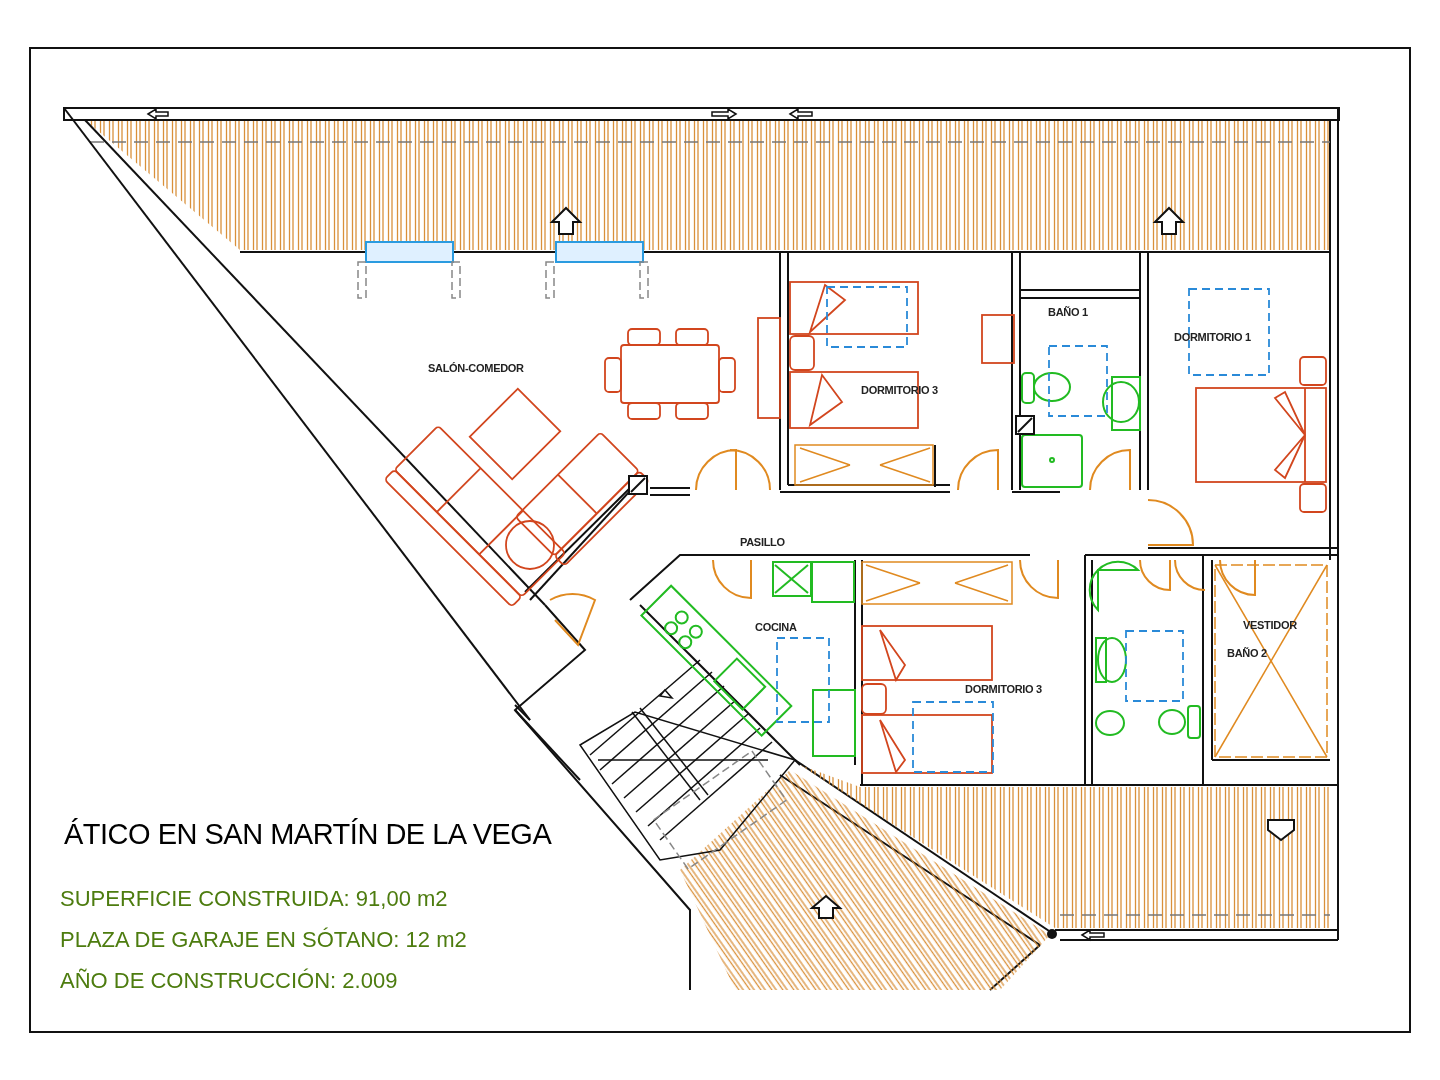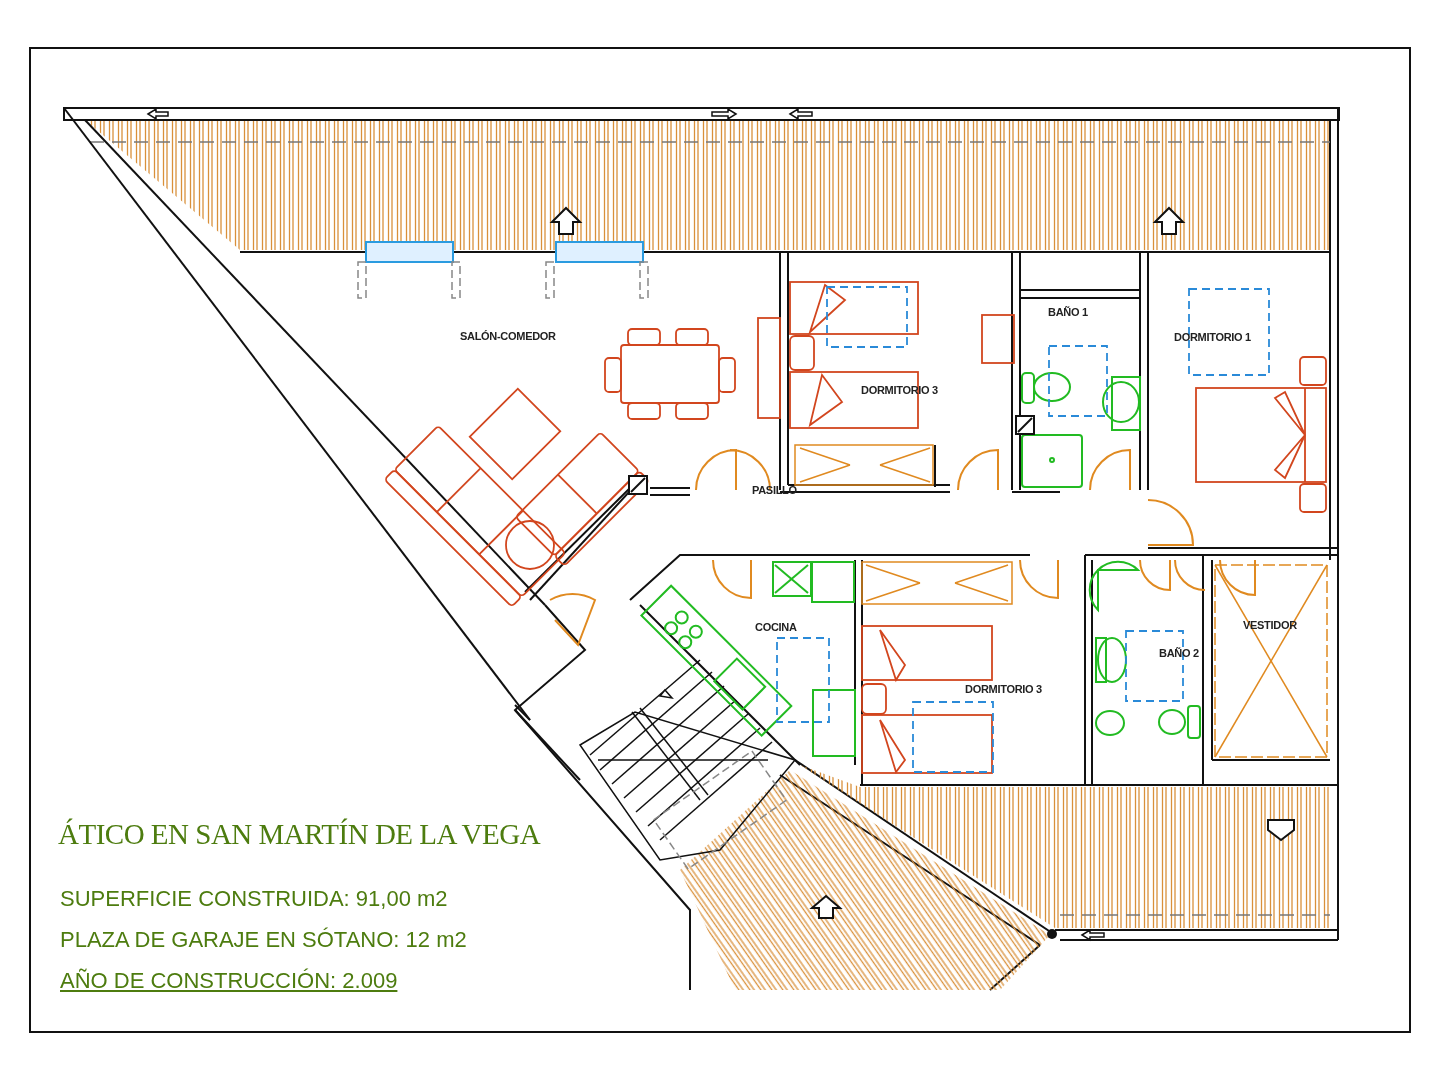--- a/index.html
+++ b/index.html
@@ -1,19 +1,19 @@
 <!DOCTYPE html>
 <html><head>
 <meta charset="utf-8">
 <style>
   html,body{margin:0;padding:0;background:#fff;}
   body{width:1440px;height:1080px;position:relative;overflow:hidden;font-family:"Liberation Sans",sans-serif;}
   #plan{position:absolute;left:0;top:0;width:1440px;height:1080px;}
   .lbl{position:absolute;font-family:"Liberation Sans",sans-serif;font-weight:bold;font-size:11px;color:#222;letter-spacing:-0.3px;white-space:nowrap;}
-  .title{position:absolute;left:58px;top:818px;font-family:Liberation Serif, serif;font-size:29px;color:#4d7c0f;letter-spacing:-0.5px;white-space:nowrap;}
+  .title{position:absolute;left:64px;top:818px;font-family:Liberation Sans, sans-serif;font-size:29px;color:#000000;letter-spacing:-0.5px;white-space:nowrap;}
   .info{position:absolute;left:60px;font-family:"Liberation Sans",sans-serif;font-size:22px;color:#4d7c0f;white-space:nowrap;}
 </style>
 </head>
 <body>
 
 <svg id="plan" viewBox="0 0 1440 1080" xmlns="http://www.w3.org/2000/svg">
   <defs>
     <pattern id="deck" width="9" height="10" patternUnits="userSpaceOnUse">
       <rect x="1" y="0" width="5" height="10" fill="none"></rect>
       <line x1="1.5" y1="0" x2="1.5" y2="10" stroke="#d9903a" stroke-width="1.3"></line>
@@ -243,26 +243,26 @@
   </g>
 
   <g stroke="#111" stroke-width="2" fill="#fff">
     <rect x="629" y="476" width="18" height="18"></rect>
     <line x1="631" y1="492" x2="645" y2="478"></line>
     <rect x="1016" y="416" width="18" height="18"></rect>
     <line x1="1018" y1="432" x2="1032" y2="418"></line>
   </g>
 </svg>
 
-<div class="lbl" style="left:428px;top:330px;margin-left:32px;">SALÓN-COMEDOR</div>
-<div class="lbl" style="left:740px;top:484px;margin-left:12px;">PASILLO</div>
+<div class="lbl" style="left:428px;top:362px;">SALÓN-COMEDOR</div>
+<div class="lbl" style="left:740px;top:536px;">PASILLO</div>
 <div class="lbl" style="left:861px;top:384px;">DORMITORIO 3</div>
 <div class="lbl" style="left:1048px;top:306px;">BAÑO 1</div>
 <div class="lbl" style="left:1174px;top:331px;">DORMITORIO 1</div>
 <div class="lbl" style="left:755px;top:621px;">COCINA</div>
 <div class="lbl" style="left:965px;top:683px;">DORMITORIO 3</div>
-<div class="lbl" style="left:1151px;top:647px;padding-left:8px;">BAÑO 2</div>
+<div class="lbl" style="left:1219px;top:647px;padding-left:8px;">BAÑO 2</div>
 <div class="lbl" style="left:1231px;top:619px;margin-left:12px;">VESTIDOR</div>
 
 <div class="title">ÁTICO EN SAN MARTÍN DE LA VEGA</div>
 <div class="info" style="top:886px;">SUPERFICIE CONSTRUIDA: 91,00 m2</div>
 <div class="info" style="top:927px;">PLAZA DE GARAJE EN SÓTANO: 12 m2</div>
-<div class="info" style="top:968px;text-decoration:underline;">AÑO DE CONSTRUCCIÓN: 2.009</div>
+<div class="info" style="top:968px;">AÑO DE CONSTRUCCIÓN: 2.009</div>
 
 </body></html>

